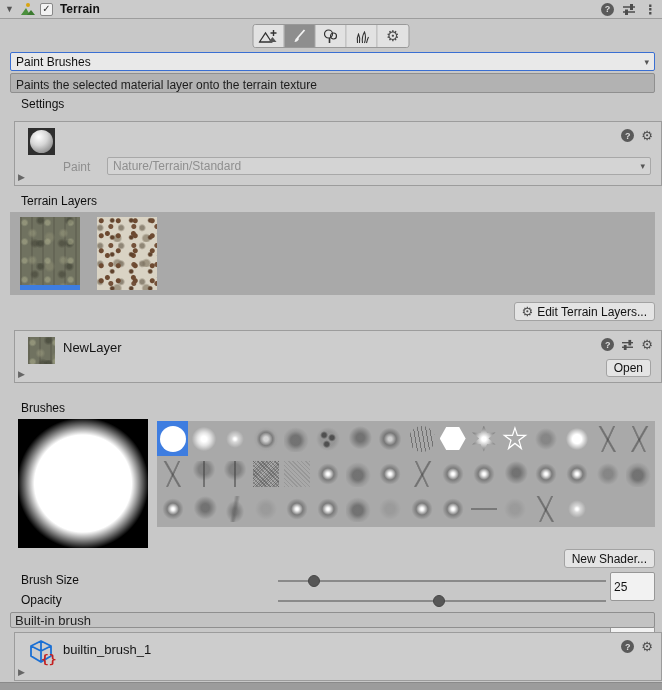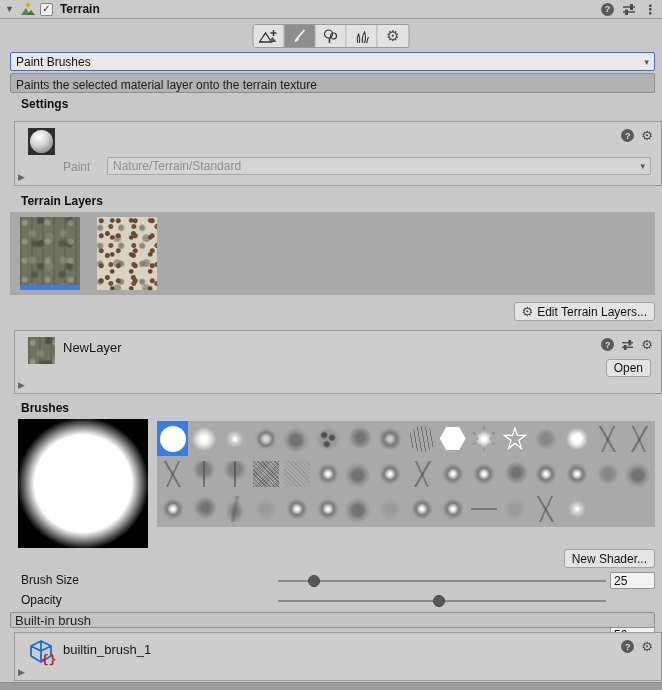--- a/index.html
+++ b/index.html
@@ -50,21 +50,21 @@
     position:absolute; top:52px; left:10px; right:7px; height:19px;
     background:#e9e9e9; border:1px solid #3a6fd2; border-radius:2px;
     display:flex; align-items:center; padding:0 5px;
   }
   .dd-arrow { margin-left:auto; font-size:9px; color:#555; }
   .helpbox {
     position:absolute; top:73px; left:10px; right:7px; height:20px;
     background:#b2b2b2; border:1px solid #8f8f8f; border-radius:2px;
     display:flex; align-items:flex-end; padding:0 5px; color:#1c1c1c;
   }
-  .sec-label { position:absolute; left:21px; font-weight:bold; color:#0f0f0f; }
+  .sec-label { position:absolute; left:21px; font-weight:normal; color:#0f0f0f; }
 
   
   .asset-box {
     position:absolute; left:14px; right:0;
     background:#cdcdcd; border:1px solid #9c9c9c;
   }
   .box-fold { position:absolute; left:3px; bottom:3px; font-size:9px; color:#666; }
   .box-icons { position:absolute; top:7px; right:8px; display:flex; gap:7px; align-items:center; }
   .thumb { position:absolute; left:13px; top:6px; width:27px; height:27px; }
   .box-title { position:absolute; left:48px; top:9px; font-size:13px; color:#141414; }
@@ -178,21 +178,21 @@
   .sh-line  { background:linear-gradient(0deg, transparent 46%, rgba(80,80,80,.55) 47% 53%, transparent 54%); }
 
   
   .slider-label { position:absolute; left:21px; color:#0f0f0f; }
   .slider-track { position:absolute; left:278px; width:328px; height:2px; background:#8a8a8a; }
   .slider-handle {
     position:absolute; top:-5px; width:12px; height:12px; border-radius:50%;
     background:#575757; border:1px solid #474747;
   }
   .val-field {
-    position:absolute; left:610px; right:7px; height:17px;
+    position:absolute; left:610px; right:7px; height:29px;
     background:#f2f2f2; border:1px solid #979797; border-radius:2px;
     font:12px "Liberation Sans", sans-serif; color:#111; padding:0 3px;
   }
   .builtin-bar {
     position:absolute; top:612px; left:10px; right:7px; height:16px;
     background:#c3c3c3; border:1px solid #8f8f8f; border-radius:2px;
     display:flex; align-items:center; padding:0 4px; font-size:13px; color:#222;
   }
   .so-braces { position:absolute; left:13px; top:13px; color:#c41f1f; font-weight:bold; font-size:13px;
                font-family:"DejaVu Sans Mono", monospace; }
@@ -292,21 +292,21 @@
 <div class="layers-strip">
   <div class="layer-thumb tex-grass sel" style="left:10px"></div>
   <div class="layer-thumb tex-rock" style="left:87px"></div>
 </div>
 
 <button class="btn edit-layers-btn">
   <span class="gear-glyph">⚙</span>
   <span>Edit Terrain Layers...</span>
 </button>
 
-<div class="asset-box" style="top:330px; height:64px;">
+<div class="asset-box" style="top:330px; height:53px;">
   <div class="thumb tex-grass"></div>
   <div class="box-title">NewLayer</div>
   <div class="box-icons">
     <span class="help-circle">?</span>
     <span class="preset-ico">
       <svg width="13" height="11" viewBox="0 0 14 12">
         <line x1="1" y1="4" x2="13" y2="4" stroke="#4c4c4c" stroke-width="1.5"></line>
         <rect x="8" y="1" width="3" height="6" fill="#4c4c4c"></rect>
         <line x1="1" y1="9" x2="13" y2="9" stroke="#4c4c4c" stroke-width="1.5"></line>
         <rect x="3" y="6.5" width="3" height="5.5" fill="#4c4c4c"></rect>

